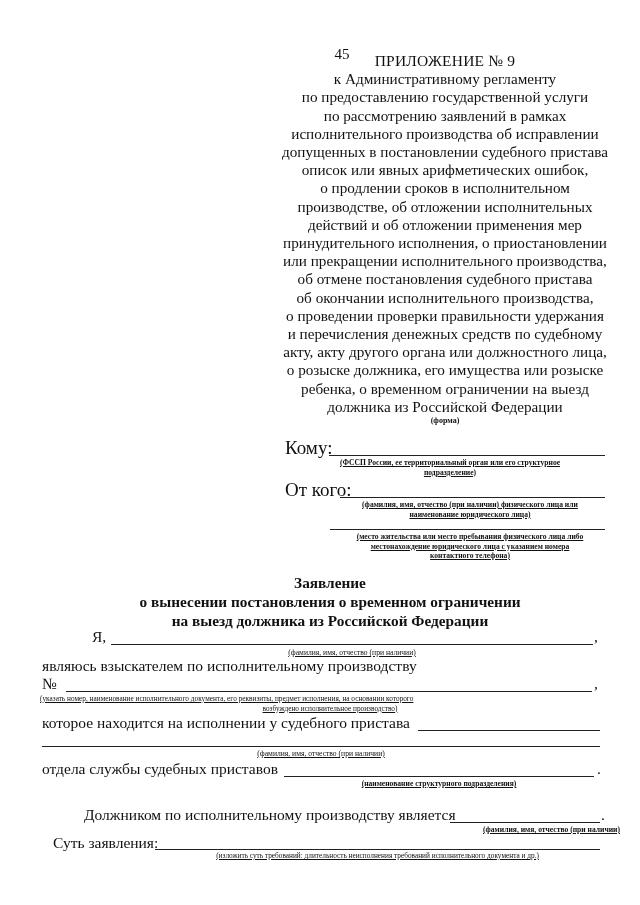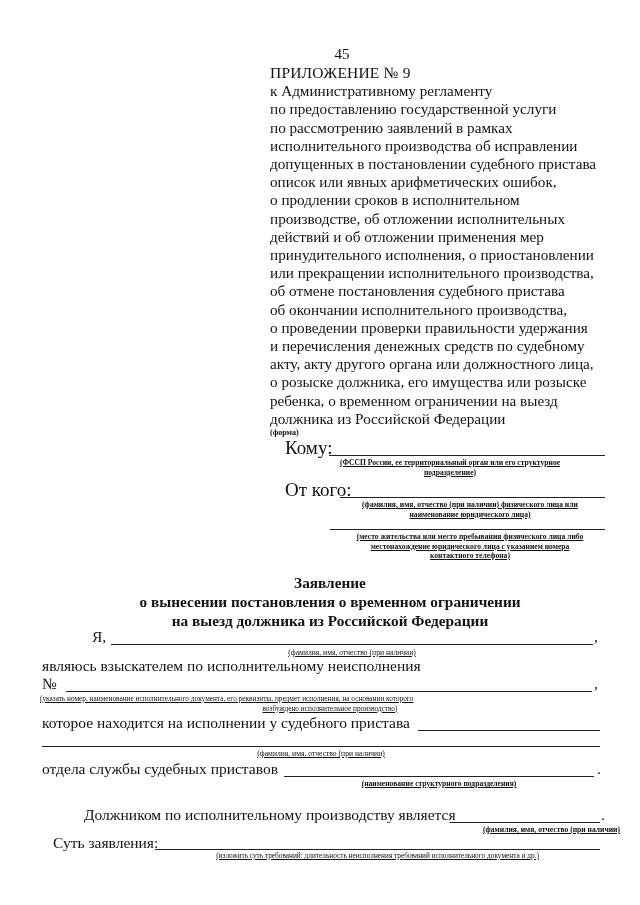--- a/index.html
+++ b/index.html
@@ -3,21 +3,21 @@
   <meta charset="utf-8">
   <style>
     html, body { margin: 0; padding: 0; background: #ffffff; }
     body {
       width: 640px; height: 905px; position: relative; overflow: hidden;
       font-family: "Liberation Serif", "DejaVu Serif", serif;
       color: #111111;
     }
     .abs { position: absolute; }
     .page-num { left: 0; width: 640px; top: 46px; font-size: 15px; padding-left: 44px; box-sizing: border-box; text-align: center; }
-    .appendix { left: 270px; width: 350px; top: 64px; font-size: 15.2px; line-height: 18.2px; }
+    .appendix { left: 270px; width: 350px; top: 52px; text-align: center; font-size: 15.2px; line-height: 18.2px; }
     .appendix .title { font-size: 15.5px; letter-spacing: 0.2px; }
     .appendix .note { font-size: 8px; line-height: 10px; font-weight: bold; }
     .lbl { font-size: 19px; }
     .hint { font-size: 7.6px; font-weight: bold; line-height: 9.5px; text-align: center; text-decoration: underline; }
     .line { border-bottom: 1px solid #222; height: 0; }
     .heading { left: 40px; width: 580px; text-align: center; font-weight: bold; font-size: 15.3px; line-height: 19px; }
     .body-txt { font-size: 15.5px; white-space: nowrap; }
   </style>
 </head>
 <body>
@@ -73,21 +73,21 @@
   <div>Заявление</div>
   <div>о вынесении постановления о временном ограничении</div>
   <div>на выезд должника из Российской Федерации</div>
 </div>
 
 <div class="abs body-txt" style="left:92px; top:628px;">Я,</div>
 <div class="abs line" style="left:111px; top:644px; width:482px;"></div>
 <div class="abs body-txt" style="left:594px; top:628px;">,</div>
 <div class="abs hint" style="left:111px; width:482px; top:648px; font-weight:normal;">(фамилия, имя, отчество (при наличии)</div>
 
-<div class="abs body-txt" style="left:42px; top:657px;">являюсь взыскателем по исполнительному неисполнения</div>
+<div class="abs body-txt" style="left:42px; top:657px;">являюсь взыскателем по исполнительному производству</div>
 
 <div class="abs body-txt" style="left:42px; top:675px;">№</div>
 <div class="abs line" style="left:66px; top:691px; width:526px;"></div>
 <div class="abs body-txt" style="left:594px; top:675px;">,</div>
 <div class="abs hint" style="left:40px; width:580px; top:694px; font-weight:normal; font-size:7.3px;">
   <div style="text-align:left; white-space:nowrap;">(указать номер, наименование исполнительного документа, его реквизиты, предмет исполнения, на основании которого</div>
   <div>возбуждено исполнительное производство)</div>
 </div>
 
 <div class="abs body-txt" style="left:42px; top:714px;">которое находится на исполнении у судебного пристава</div>

